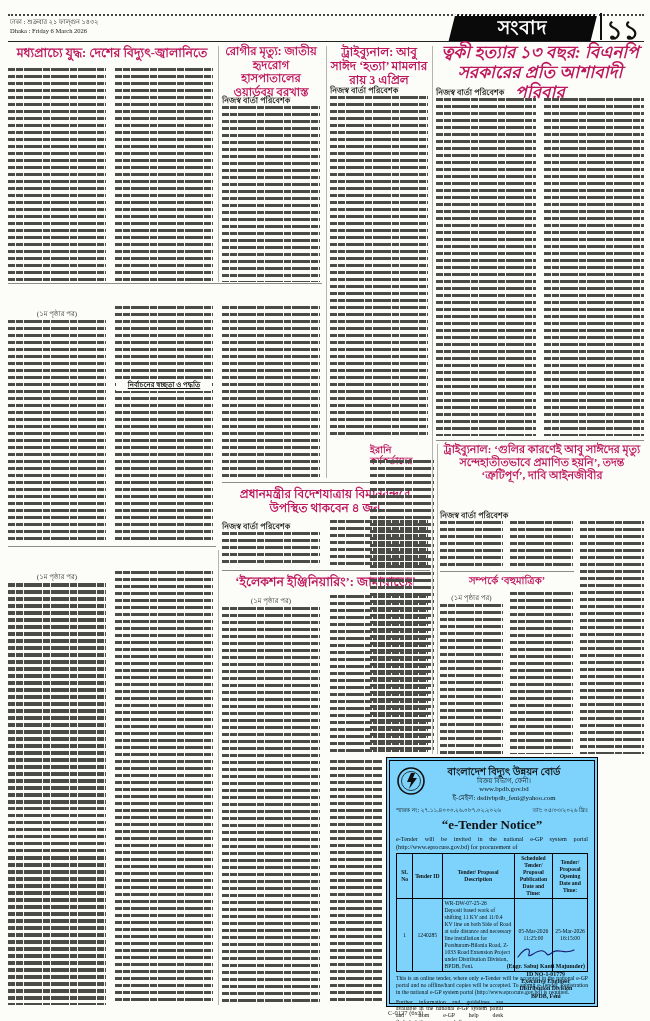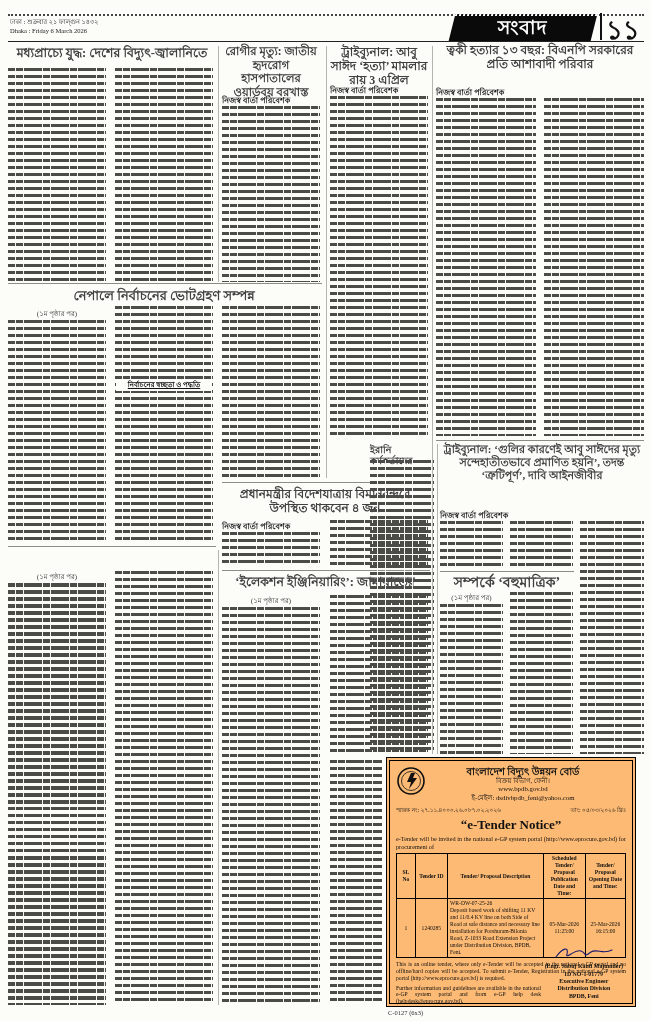--- a/index.html
+++ b/index.html
@@ -10,42 +10,42 @@
   }
   .abs{position:absolute;}
   
   .tb{
     position:absolute;
     background-image:
       repeating-linear-gradient(to right, rgba(252,252,249,0) 0 7px, rgba(252,252,249,.95) 7px 8px, rgba(252,252,249,0) 8px 15px, rgba(252,252,249,.95) 15px 16px, rgba(252,252,249,0) 16px 27px),
       repeating-linear-gradient(to bottom, #4b4b48 0 3.5px, rgba(0,0,0,0) 3.5px 7px);
     filter:blur(.3px);
   }
-  .h{position:absolute;font-weight:bold;text-align:center;line-height:1.18;color:#404040;}
+  .h{position:absolute;font-weight:bold;text-align:center;line-height:1.18;color:#be185d;}
   .byline{position:absolute;font-size:8px;font-weight:bold;color:#222;}
   .cont{position:absolute;font-size:7px;text-align:center;color:#333;}
   .vr{position:absolute;width:1px;background:#b6b4ae;}
   .hr{position:absolute;height:1px;background:#8d8b85;}
   .dotted{position:absolute;border-top:2px dotted #444;}
   
   #masthead-box{
     position:absolute;left:452px;top:14px;width:142px;height:25px;
     background:#0a0a0a;transform:skewX(-14deg);
     display:flex;align-items:center;justify-content:center;
     border-top:2px dotted #fff;
   }
   #masthead-box span{
     color:#fff;font-weight:bold;font-size:19px;transform:skewX(14deg);
     font-family:"Liberation Serif",serif;letter-spacing:1px;
   }
   #pageno{position:absolute;left:606px;top:10px;font-size:26px;font-weight:bold;}
   
   #ad{
-    position:absolute;left:386px;top:757px;width:250px;height:250px;
-    background:#fdba74;border:1px solid #000;outline:1px solid #000;outline-offset:-4px;
+    position:absolute;left:386px;top:757px;width:212px;height:250px;
+    background:#7dd3fc;border:1px solid #000;outline:1px solid #000;outline-offset:-4px;
     font-family:"Liberation Serif",serif;box-sizing:border-box;padding:8px 9px 4px 9px;
   }
   #ad .org{font-size:10px;font-weight:bold;text-align:center;line-height:1.1;}
   #ad .sub{font-size:6.8px;text-align:center;line-height:1.25;}
   #ad .memo{display:flex;justify-content:space-between;font-size:5.8px;margin-top:3px;}
   #ad .title{font-size:13px;font-weight:bold;text-align:center;margin:2px 0 2px 0;}
   #ad .intro{font-size:6.2px;text-align:justify;line-height:1.2;}
   #ad table{border-collapse:collapse;width:100%;margin-top:3px;font-size:5.6px;line-height:1.25;}
   #ad th,#ad td{border:1px solid #000;padding:1px 2px;vertical-align:middle;}
   #ad th{font-weight:bold;text-align:center;}
@@ -78,27 +78,26 @@
   <div class="tb" style="left:115px;top:68px;width:98px;height:214px;"></div>
 
   <div class="h" style="left:222px;top:45px;width:98px;font-size:11.5px;">রোগীর মৃত্যু: জাতীয় হৃদরোগ হাসপাতালের ওয়ার্ডবয় বরখাস্ত</div>
   <div class="byline" style="left:222px;top:94px;width:98px;">নিজস্ব বার্তা পরিবেশক</div>
   <div class="tb" style="left:222px;top:106px;width:98px;height:176px;"></div>
 
   <div class="h" style="left:330px;top:45px;width:98px;font-size:12px;">ট্রাইব্যুনাল: আবু সাঈদ ‘হত্যা’ মামলার রায় 3 এপ্রিল</div>
   <div class="byline" style="left:330px;top:84px;width:98px;">নিজস্ব বার্তা পরিবেশক</div>
   <div class="tb" style="left:330px;top:96px;width:98px;height:340px;"></div>
 
-  <div class="h" style="left:436px;top:43px;width:208px;font-size:12px;">ত্বকী হত্যার ১৩ বছর: বিএনপি সরকারের প্রতি আশাবাদী পরিবার</div>
+  <div class="h" style="left:436px;top:43px;width:208px;font-size:17px;font-style:italic;">ত্বকী হত্যার ১৩ বছর: বিএনপি সরকারের প্রতি আশাবাদী পরিবার</div>
   <div class="byline" style="left:436px;top:86px;width:120px;">নিজস্ব বার্তা পরিবেশক</div>
   <div class="tb" style="left:436px;top:98px;width:100px;height:338px;"></div>
   <div class="tb" style="left:544px;top:98px;width:100px;height:338px;"></div>
 
   <div class="hr" style="left:8px;top:283px;width:314px;"></div>
-  <div class="h" style="left:8px;top:288px;width:312px;font-size:13px;">নেপালে নির্বাচনের ভোটগ্রহণ সম্পন্ন</div>
   <div class="cont" style="left:8px;top:308px;width:98px;">(১ম পৃষ্ঠার পর)</div>
   <div class="tb" style="left:8px;top:320px;width:98px;height:222px;"></div>
   <div class="tb" style="left:115px;top:306px;width:98px;height:236px;"></div>
   <div class="tb" style="left:222px;top:306px;width:98px;height:172px;"></div>
   <div class="subhead-overlay" style="left:116px;top:379px;width:96px;">নির্বাচনের স্বচ্ছতা ও পদ্ধতি</div>
 
   <div class="hr" style="left:222px;top:482px;width:208px;"></div>
   <div class="h" style="left:222px;top:487px;width:206px;font-size:12px;">প্রধানমন্ত্রীর বিদেশযাত্রায় বিমানবন্দরে উপস্থিত থাকবেন ৪ জন</div>
   <div class="byline" style="left:222px;top:520px;width:120px;">নিজস্ব বার্তা পরিবেশক</div>
   <div class="tb" style="left:222px;top:532px;width:98px;height:34px;"></div>
@@ -120,21 +119,21 @@
   <div class="h" style="left:370px;top:445px;width:64px;font-size:9.5px;text-align:left;">ইরানি কর্মকর্তাদের</div>
   <div class="tb" style="left:370px;top:460px;width:64px;height:294px;"></div>
 
   <div class="h" style="left:440px;top:443px;width:204px;font-size:11px;">ট্রাইব্যুনাল: ‘গুলির কারণেই আবু সাঈদের মৃত্যু সন্দেহাতীতভাবে প্রমাণিত হয়নি’, তদন্ত ‘ত্রুটিপূর্ণ’, দাবি আইনজীবীর</div>
   <div class="byline" style="left:440px;top:509px;width:120px;">নিজস্ব বার্তা পরিবেশক</div>
   <div class="tb" style="left:440px;top:521px;width:63px;height:46px;"></div>
   <div class="tb" style="left:510px;top:521px;width:63px;height:46px;"></div>
   <div class="tb" style="left:580px;top:521px;width:64px;height:233px;"></div>
 
   <div class="hr" style="left:440px;top:571px;width:134px;"></div>
-  <div class="h" style="left:440px;top:575px;width:134px;font-size:14px;">সম্পর্কে ‘বহুমাত্রিক’</div>
+  <div class="h" style="left:440px;top:575px;width:134px;font-size:10px;">সম্পর্কে ‘বহুমাত্রিক’</div>
   <div class="cont" style="left:440px;top:592px;width:63px;">(১ম পৃষ্ঠার পর)</div>
   <div class="tb" style="left:440px;top:604px;width:63px;height:150px;"></div>
   <div class="tb" style="left:510px;top:592px;width:63px;height:162px;"></div>
 
   <div class="vr" style="left:218px;top:46px;height:236px;"></div>
   <div class="vr" style="left:326px;top:46px;height:432px;"></div>
   <div class="vr" style="left:432px;top:46px;height:708px;"></div>
   <div class="vr" style="left:218px;top:550px;height:455px;"></div>
   <div class="vr" style="left:437px;top:444px;height:310px;"></div>
 

